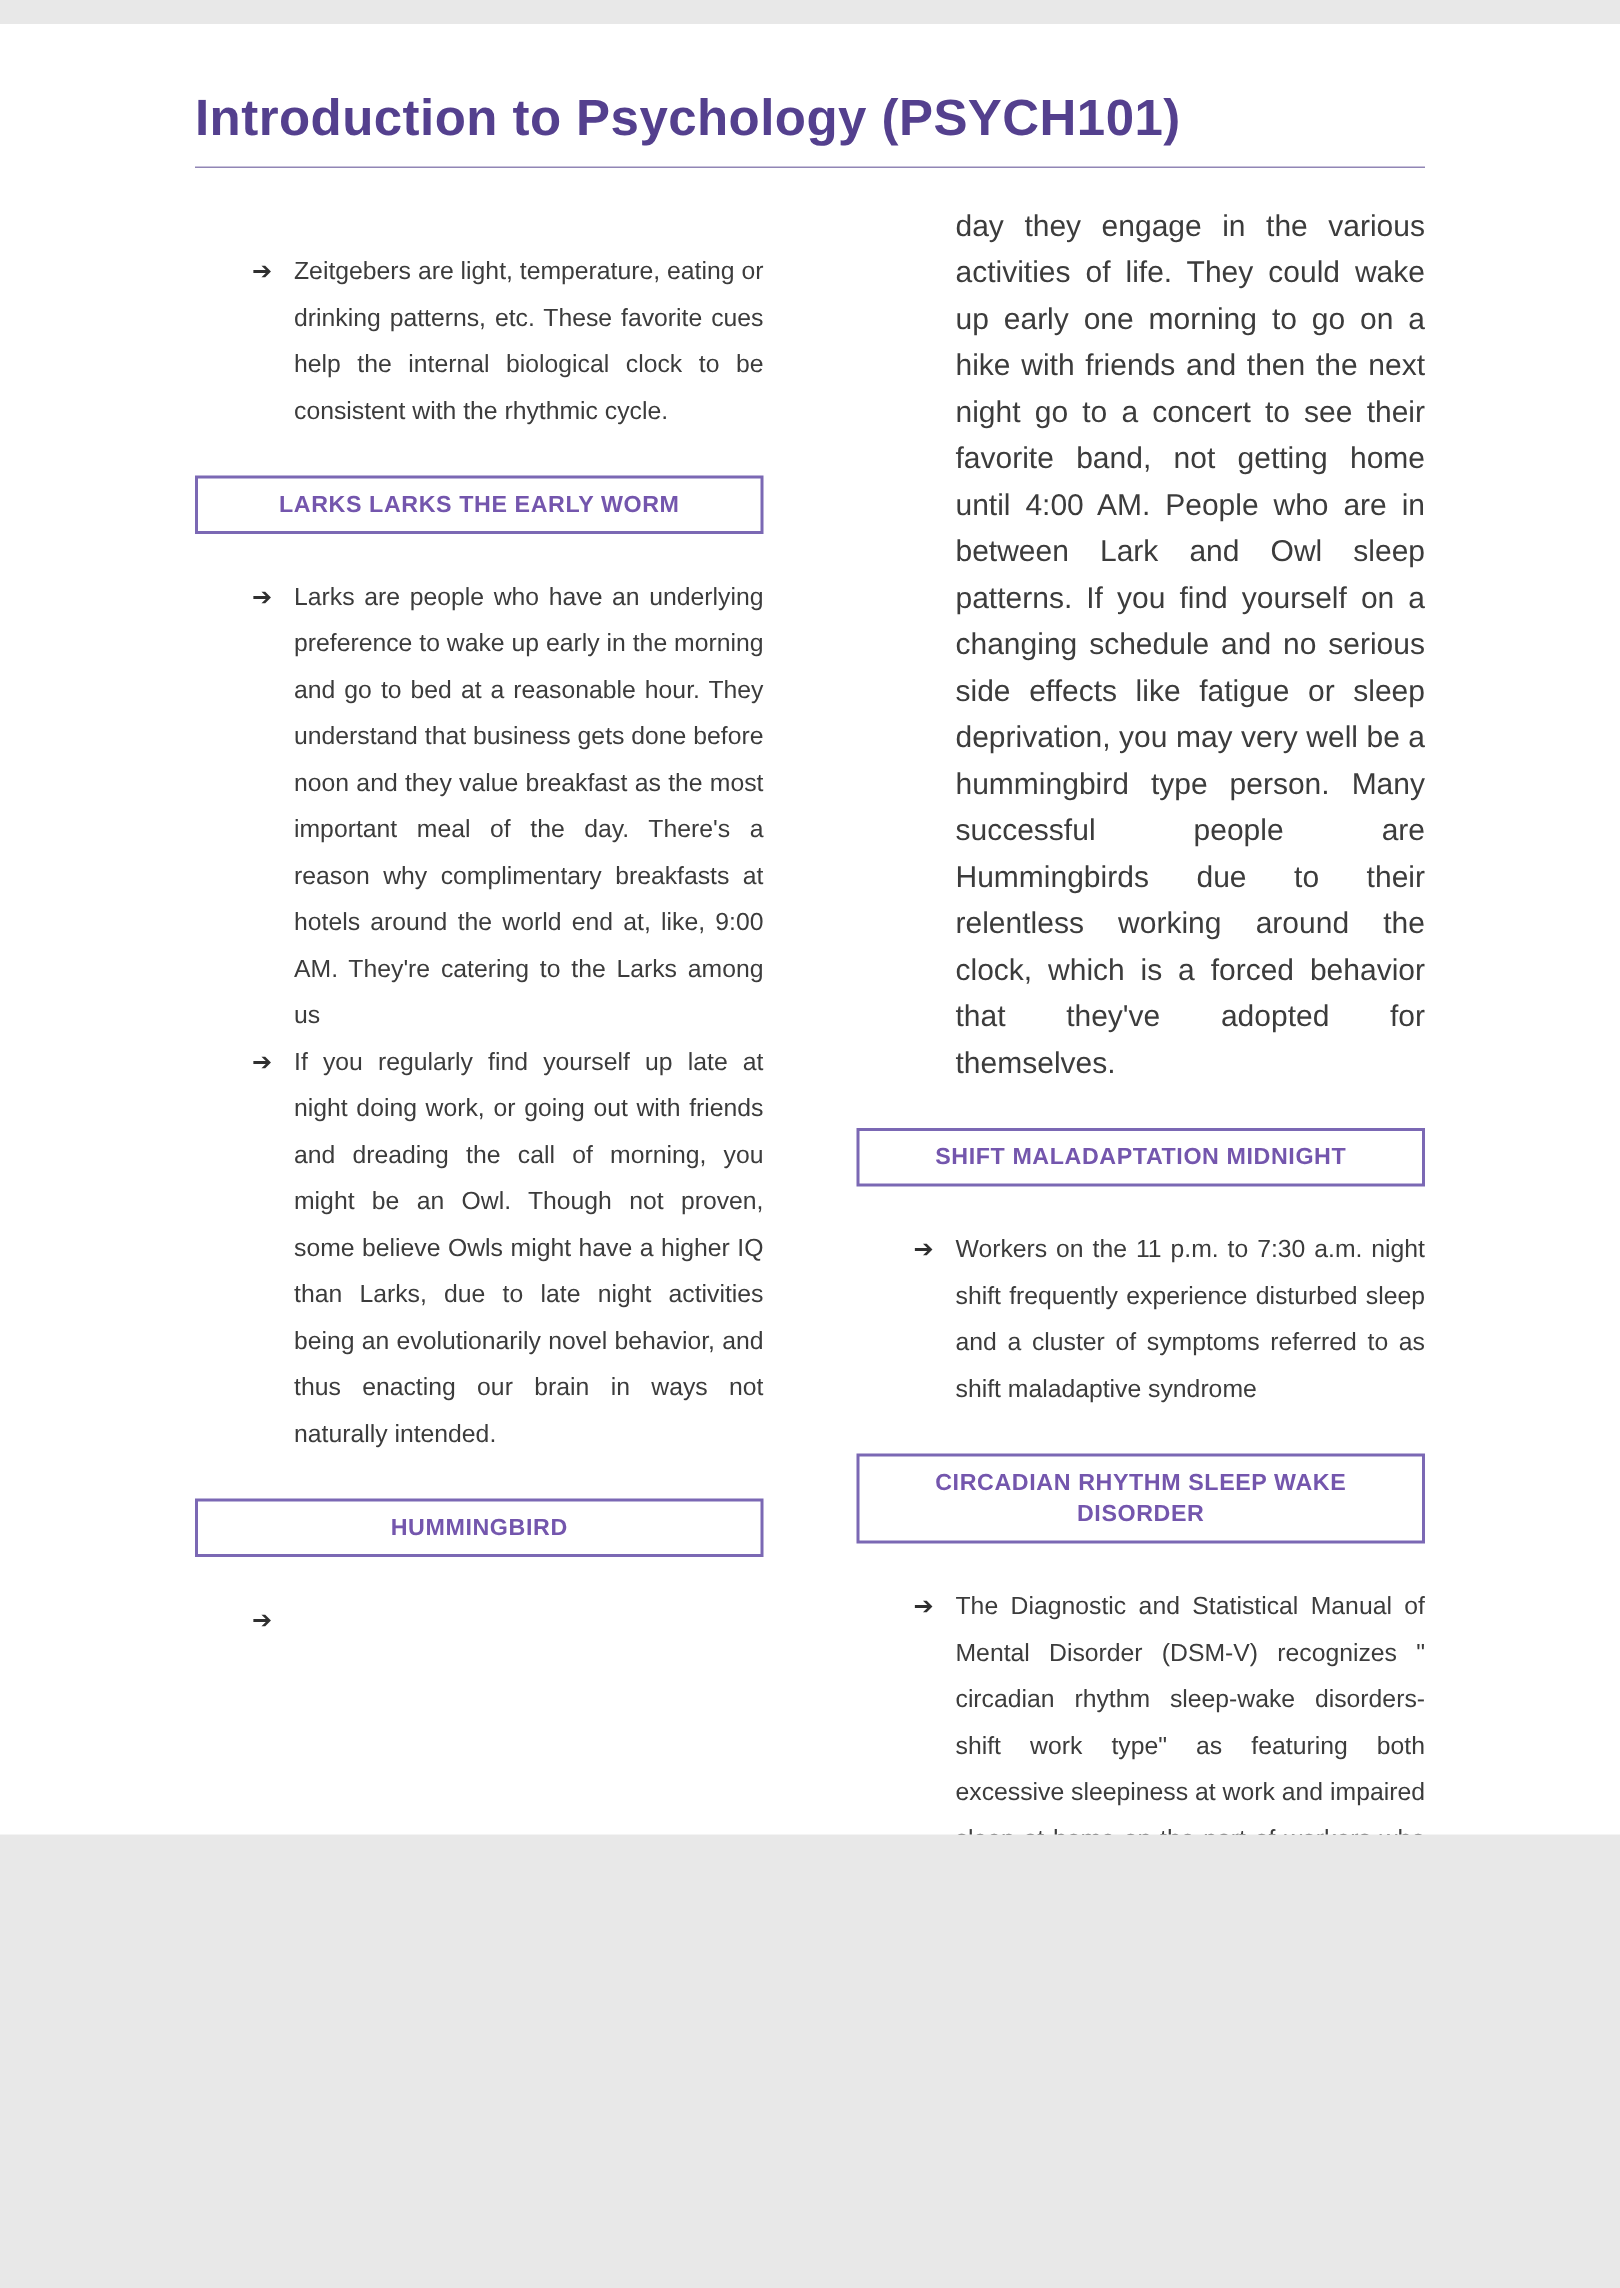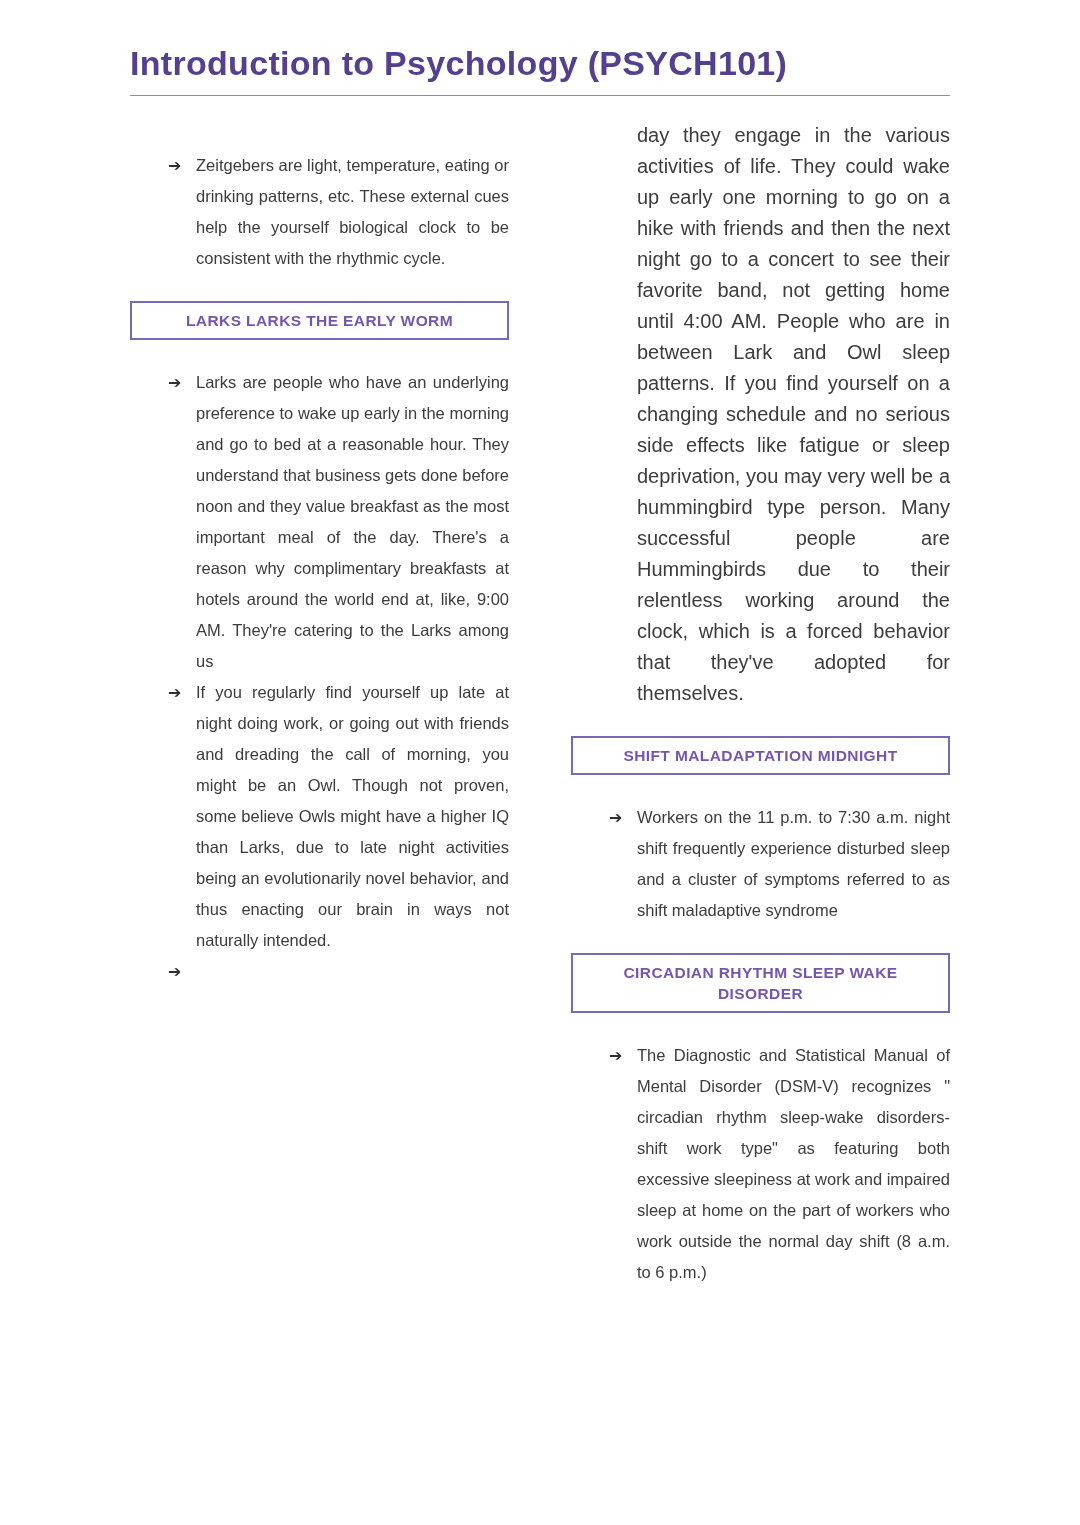--- a/index.html
+++ b/index.html
@@ -8,22 +8,22 @@
     --heading-border:#7b68b4;
     --rule-color:#9186b5;
     --body-color:#3c3c3c;
     --bg:#ffffff;
   }
   *{box-sizing:border-box;}
   html,body{margin:0;padding:0;}
   body{background:#e8e8e8;}
   .page{
     width:1080px;
-    height:1525px;
-    margin:0 auto;
+    height:1207px;
+    margin:16px auto;
     background:var(--bg);
     font-family:"Liberation Sans", sans-serif;
     padding:44px 130px 30px 130px;
     overflow:hidden;
   }
   .doc-title{
     color:var(--title-color);
     font-size:34px;
     font-weight:bold;
     letter-spacing:0.3px;
@@ -82,31 +82,32 @@
 </head>
 <body>
 
 <div class="page">
   <div class="doc-title">Introduction to Psychology (PSYCH101)</div>
   <div class="title-rule"></div>
   <div class="columns">
     <div class="column left" id="left-column">
         <div class="bullet">
           <span class="arrow">➔</span>
-          <span class="bullet-text">Zeitgebers are light, temperature, eating or drinking patterns, etc. These external cues help the yourself biological clock to be consistent with the rhythmic cycle.</span>
+          <span class="bullet-text">Zeitgebers are light, temperature, eating or drinking patterns, etc. These favorite cues help the internal biological clock to be consistent with the rhythmic cycle.</span>
         </div>
         <div class="heading-box">LARKS LARKS THE EARLY WORM</div>
         <div class="bullet">
           <span class="arrow">➔</span>
           <span class="bullet-text">Larks are people who have an underlying preference to wake up early in the morning and go to bed at a reasonable hour. They understand that business gets done before noon and they value breakfast as the most important meal of the day. There's a reason why complimentary breakfasts at hotels around the world end at, like, 9:00 AM. They're catering to the Larks among us</span>
         </div>
         <div class="bullet">
           <span class="arrow">➔</span>
           <span class="bullet-text">If you regularly find yourself up late at night doing work, or going out with friends and dreading the call of morning, you might be an Owl. Though not proven, some believe Owls might have a higher IQ than Larks, due to late night activities being an evolutionarily novel behavior, and thus enacting our brain in ways not naturally intended.</span>
         </div>
+        <div class="heading-box">HUMMINGBIRD</div>
         <div class="bullet">
           <span class="arrow">➔</span>
         </div>
       </div>
     <div class="column right" id="right-column">
         <div class="continuation">day they engage in the various activities of life. They could wake up early one morning to go on a hike with friends and then the next night go to a concert to see their favorite band, not getting home until 4:00 AM. People who are in between Lark and Owl sleep patterns. If you find yourself on a changing schedule and no serious side effects like fatigue or sleep deprivation, you may very well be a hummingbird type person. Many successful people are Hummingbirds due to their relentless working around the clock, which is a forced behavior that they've adopted for themselves.</div>
         <div class="heading-box">SHIFT MALADAPTATION MIDNIGHT</div>
         <div class="bullet">
           <span class="arrow">➔</span>
           <span class="bullet-text">Workers on the 11 p.m. to 7:30 a.m. night shift frequently experience disturbed sleep and a cluster of symptoms referred to as shift maladaptive syndrome</span>

